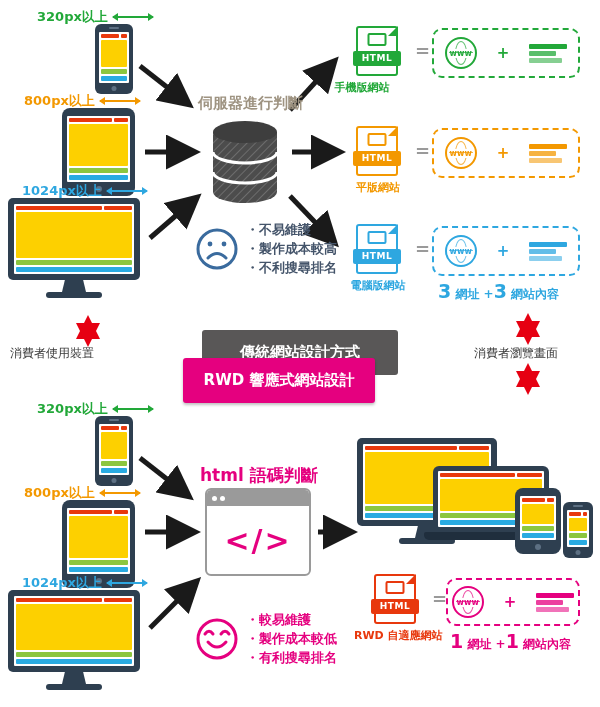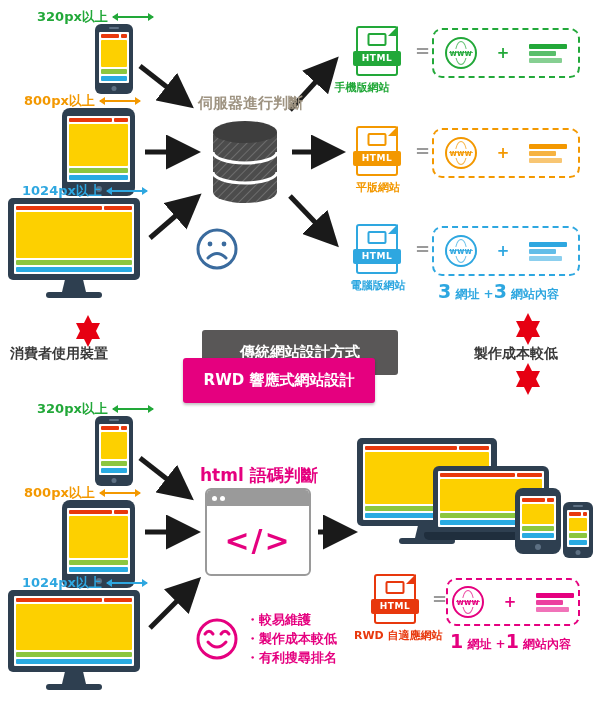--- a/index.html
+++ b/index.html
@@ -68,21 +68,21 @@
   .plus{font-size:15px;font-weight:bold;}
   .blocksicon{display:flex;flex-direction:column;gap:2px;width:38px;}
   .blocksicon i{height:5px;background:var(--c);border-radius:1px;}
   .blocksicon i:nth-child(2){width:70%;opacity:.75;}
   .blocksicon i:nth-child(3){width:85%;opacity:.55;}
 
   .summary{position:absolute;font-size:12px;font-weight:bold;white-space:nowrap;}
   .summary .big{font-size:19px;}
 
   
-  .mid-label{position:absolute;font-size:14px;font-weight:bold;color:#3a3a3a;white-space:nowrap;}
+  .mid-label{position:absolute;font-size:12px;font-weight:normal;color:#3a3a3a;white-space:nowrap;}
   .banner{position:absolute;height:45px;display:flex;align-items:center;justify-content:center;color:#fff;font-size:15px;font-weight:bold;border-radius:3px;white-space:nowrap;}
   .banner-gray{background:#595757;}
   .banner-pink{background:#e5007f;box-shadow:0 2px 3px rgba(0,0,0,.25);}
 
   
   .code-label{position:absolute;font-size:17px;font-weight:bold;color:#e5007f;white-space:nowrap;}
   .codewin{position:absolute;width:106px;height:88px;background:#fff;border:2px solid #9a9a9a;border-radius:6px;box-sizing:border-box;overflow:hidden;}
   .codebar{height:16px;background:#9a9a9a;display:flex;align-items:center;gap:3px;padding:0 5px;}
   .codebar i{width:5px;height:5px;border-radius:50%;background:#fff;}
   .codesym{height:calc(100% - 16px);display:flex;align-items:center;justify-content:center;color:#e5007f;font-size:30px;font-weight:bold;letter-spacing:2px;}
@@ -194,20 +194,25 @@
   </div>
 
   <div class="abs" style="left:194px;top:226px;width:46px;height:46px;">
     <svg width="46" height="46" viewBox="0 0 46 46">
       <circle cx="23" cy="23" r="19" fill="none" stroke="#3a6b9e" stroke-width="3"></circle>
       <circle cx="16" cy="18" r="2.4" fill="#3a6b9e"></circle>
       <circle cx="30" cy="18" r="2.4" fill="#3a6b9e"></circle>
       <path d="M14,32 Q23,23 32,32" fill="none" stroke="#3a6b9e" stroke-width="3" stroke-linecap="round"></path>
     </svg>
   </div>
+  <div class="note c-navy" style="left:246px;top:220px;">
+    <div>・不易維護</div>
+    <div>・製作成本較高</div>
+    <div>・不利搜尋排名</div>
+  </div>
 
   <div class="htmlfile c-green" style="left:356px;top:26px;">
     <span class="fold"></span>
     <span class="mini"></span>
     <span class="ribbon">HTML</span>
   </div>
   <div class="site-label c-green" style="left:324px;top:80px;">手機版網站</div>
   <div class="equals" style="left:415px;top:40px;">=</div>
   <div class="dashed c-green" style="left:432px;top:28px;width:148px;height:50px;">
     <span class="globe">
@@ -260,21 +265,21 @@
   </div>
 
   <div class="summary c-blue" style="left:438px;top:280px;">
     <span class="big">3</span>
     <span>網址</span>
     <span>+</span><span class="big">3</span>
     <span>網站內容</span>
   </div>
 
   <div class="mid-label" style="left:10px;top:345px;">消費者使用裝置</div>
-  <div class="mid-label" style="left:474px;top:345px;">製作成本較低</div>
+  <div class="mid-label" style="left:474px;top:345px;">消費者瀏覽畫面</div>
   <div class="banner banner-gray" style="left:202px;top:330px;width:196px;">傳統網站設計方式</div>
   <div class="banner banner-pink" style="left:183px;top:358px;width:192px;">RWD 響應式網站設計</div>
 
   <div class="dev-label c-green" style="left:37px;top:400px;">
     <span>320px以上</span>
     <span class="measure"></span>
   </div>
   <div class="phone" style="left:95px;top:416px;width:38px;height:70px;">
     <div class="screen">
       <div class="sr">

